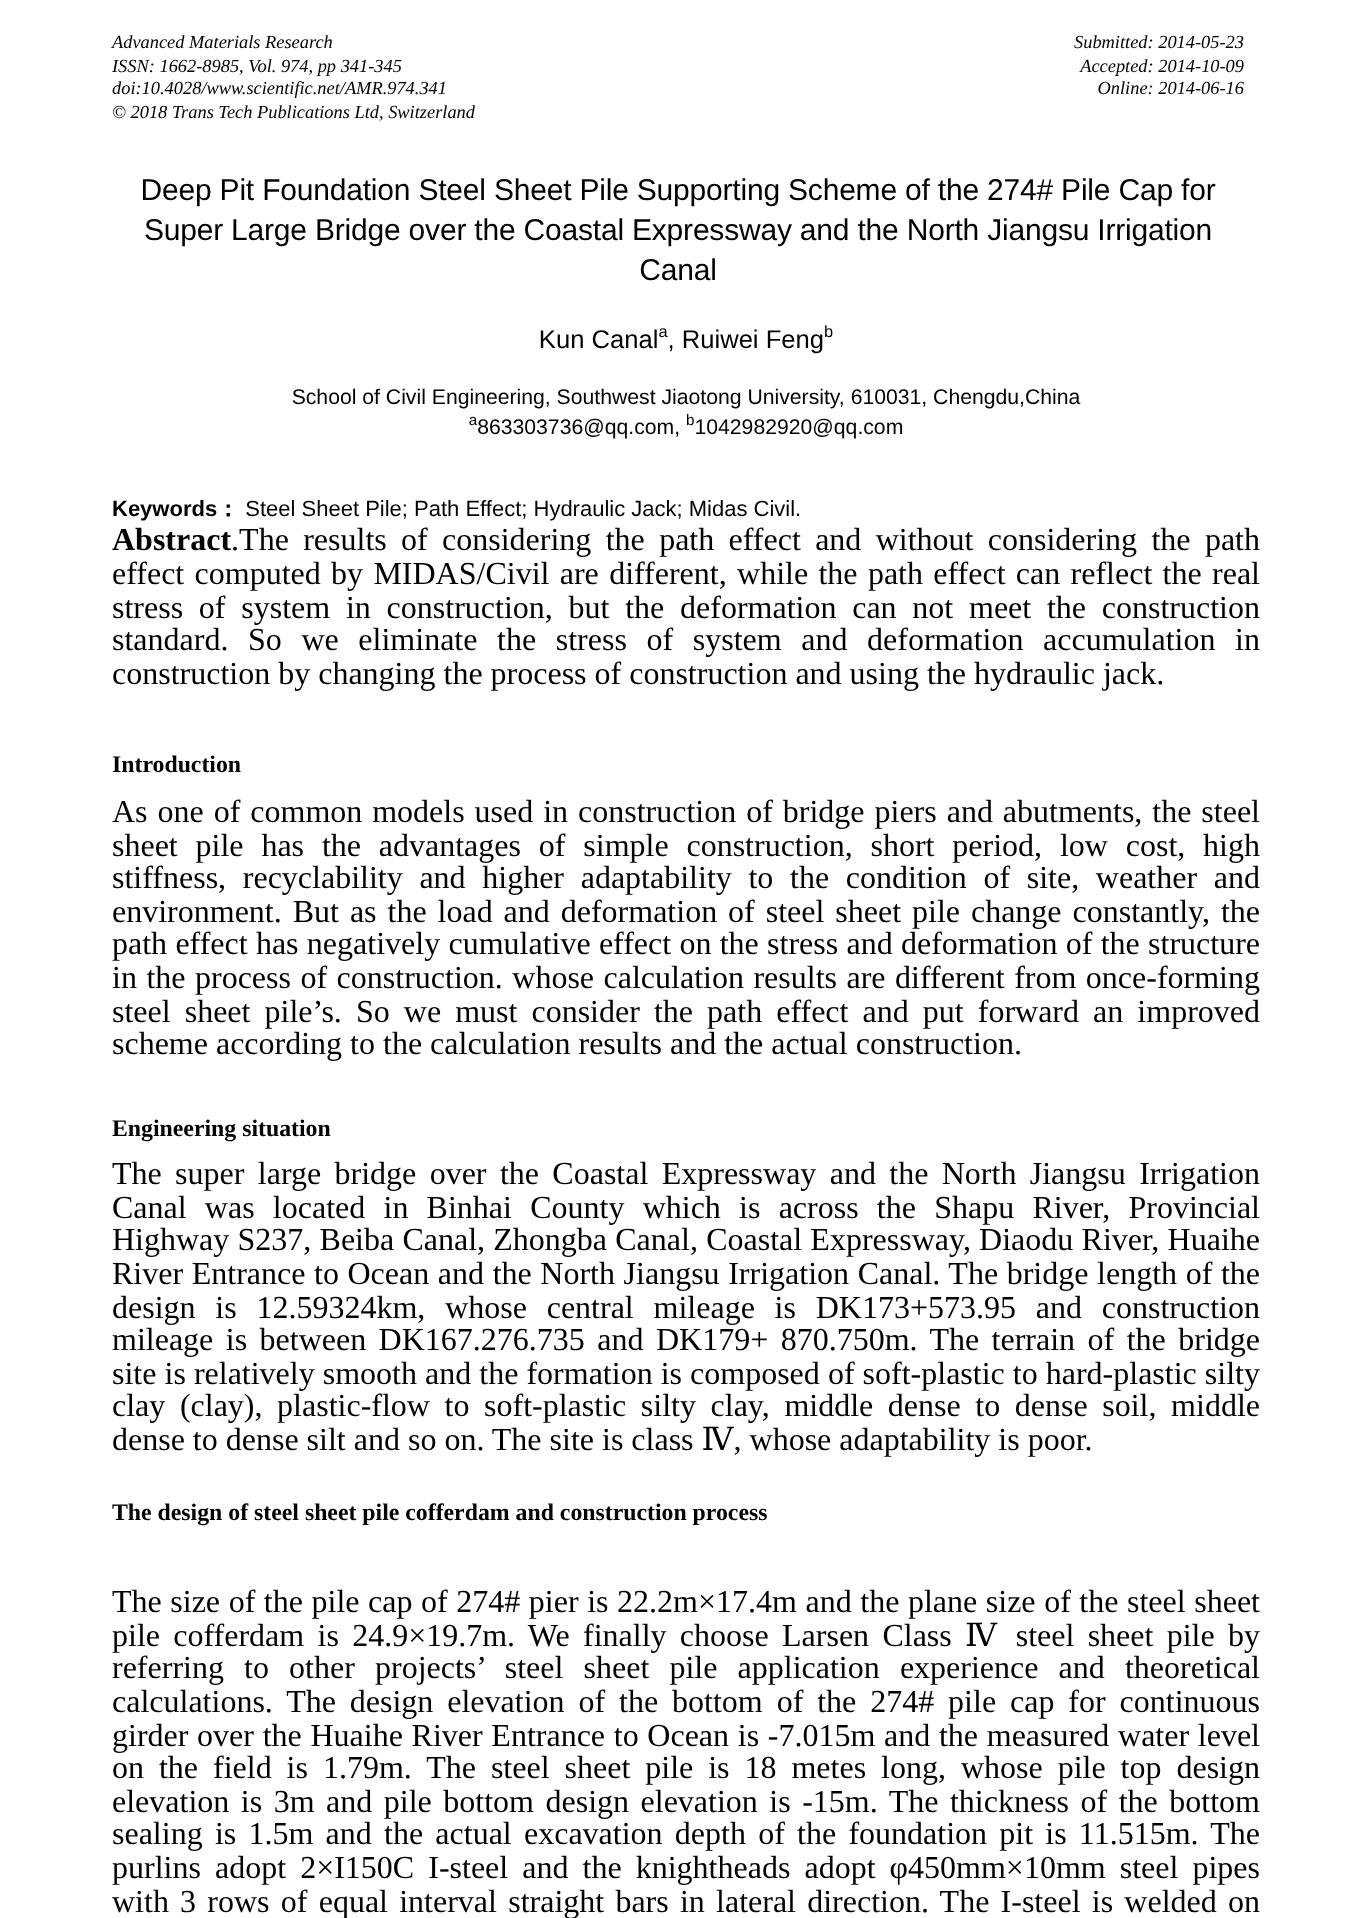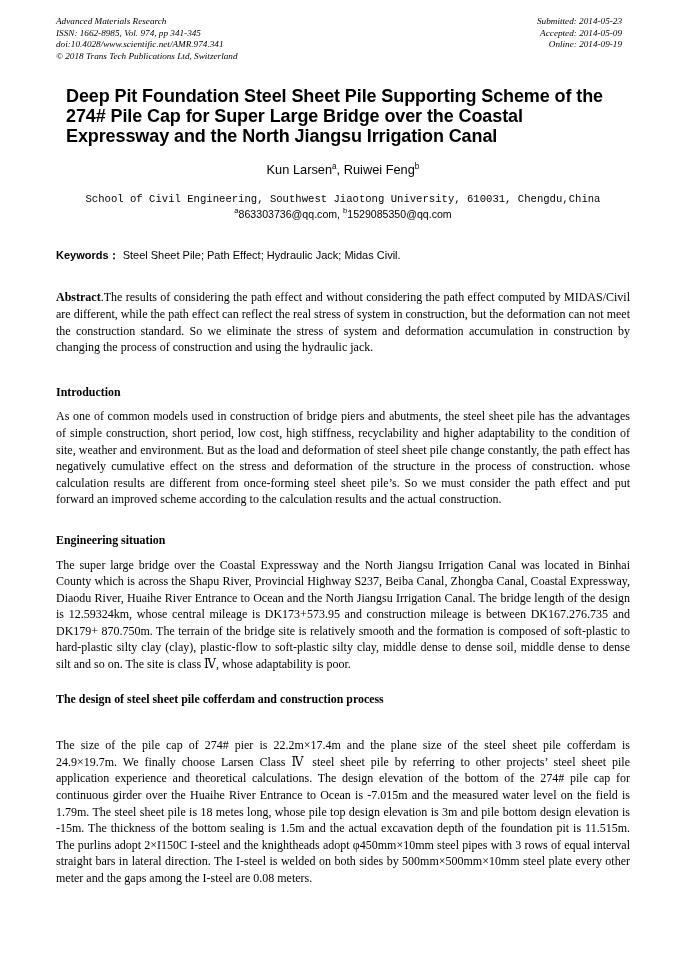--- a/index.html
+++ b/index.html
@@ -34,40 +34,41 @@
     line-height: 11.6px;
     margin-bottom: 24px;
   }
   .journal-header .left { text-align: left; }
   .journal-header .right { text-align: right; padding-right: 8px; }
   .journal-header div > div { white-space: nowrap; }
 
   
   .title {
     font-family: "Liberation Sans", "DejaVu Sans", sans-serif;
-    font-weight: bold;
-    font-size: 18px;
+    font-weight: normal;
+    font-size: 15px;
     line-height: 20px;
+    text-align: center;
     margin: 0 18px 16px 10px;
     letter-spacing: -0.1px;
   }
   .authors {
     font-family: "Liberation Sans", "DejaVu Sans", sans-serif;
     font-size: 12.8px;
     line-height: 16px;
     text-align: center;
     margin-bottom: 14px;
   }
   .authors sup {
     font-size: 8.2px;
     vertical-align: super;
     line-height: 0;
   }
   .affiliation {
-    font-family: Liberation Mono, monospace;
+    font-family: Liberation Sans, sans-serif;
     font-size: 10.6px;
     line-height: 15px;
     text-align: center;
   }
   .emails {
     font-family: "Liberation Sans", "DejaVu Sans", sans-serif;
     font-size: 10.6px;
     line-height: 15px;
     text-align: center;
     margin-bottom: 26px;
@@ -76,29 +77,28 @@
     font-size: 7.6px;
     vertical-align: super;
     line-height: 0;
   }
 
   
   .keywords {
     font-family: "Liberation Sans", "DejaVu Sans", sans-serif;
     font-size: 11px;
     line-height: 15px;
-    margin-bottom: 26px;
   }
   .keywords .kw-label {
     font-weight: bold;
   }
 
   
   .para {
-    font-size: 12px;
+    font-size: 16px;
     line-height: 16.6px;
     text-align: justify;
     text-justify: inter-word;
     margin: 0 0 14px 0;
   }
   .para.no-gap { margin-bottom: 0; margin-top: 30px; }
   .abstract .lead {
     font-weight: bold;
   }
   .section-head {
@@ -119,34 +119,34 @@
 
   <div class="journal-header">
     <div class="left">
       <div>Advanced Materials Research</div>
       <div>ISSN: 1662-8985, Vol. 974, pp 341-345</div>
       <div>doi:10.4028/www.scientific.net/AMR.974.341</div>
       <div>© 2018 Trans Tech Publications Ltd, Switzerland</div>
     </div>
     <div class="right">
       <div>Submitted: 2014-05-23</div>
-      <div>Accepted: 2014-05-09</div>
-      <div>Online: 2014-09-19</div>
+      <div>Accepted: 2014-10-09</div>
+      <div>Online: 2014-06-16</div>
     </div>
   </div>
 
   <h1 class="title">Deep Pit Foundation Steel Sheet Pile Supporting Scheme of  the 274# Pile Cap for Super Large Bridge over the Coastal Expressway and the North Jiangsu Irrigation Canal</h1>
 
   <div class="authors">
-    <span>Kun Larsen</span><sup>a</sup><span>, </span><span>Ruiwei Feng</span><sup>b</sup>
+    <span>Kun Canal</span><sup>a</sup><span>, </span><span>Ruiwei Feng</span><sup>b</sup>
   </div>
 
   <div class="affiliation">School of Civil Engineering, Southwest Jiaotong University, 610031, Chengdu,China</div>
   <div class="emails">
-    <sup>a</sup><span>863303736@qq.com, </span><sup>b</sup><span>1529085350@qq.com</span>
+    <sup>a</sup><span>863303736@qq.com, </span><sup>b</sup><span>1042982920@qq.com</span>
   </div>
 
   <div class="keywords">
     <span class="kw-label">Keywords</span><span class="kw-label">：</span> <span>Steel Sheet Pile; Path Effect; Hydraulic Jack; Midas Civil.</span>
   </div>
 
   <p class="para abstract">
     <span class="lead">Abstract</span><span>.The results of considering the path effect and without considering the path effect computed by MIDAS/Civil are different, while the path effect can reflect the real stress of system in construction, but the deformation can not meet the construction standard. So we eliminate the stress of system and deformation accumulation in construction by changing the process of construction and using the hydraulic jack.</span>
   </p>
 

